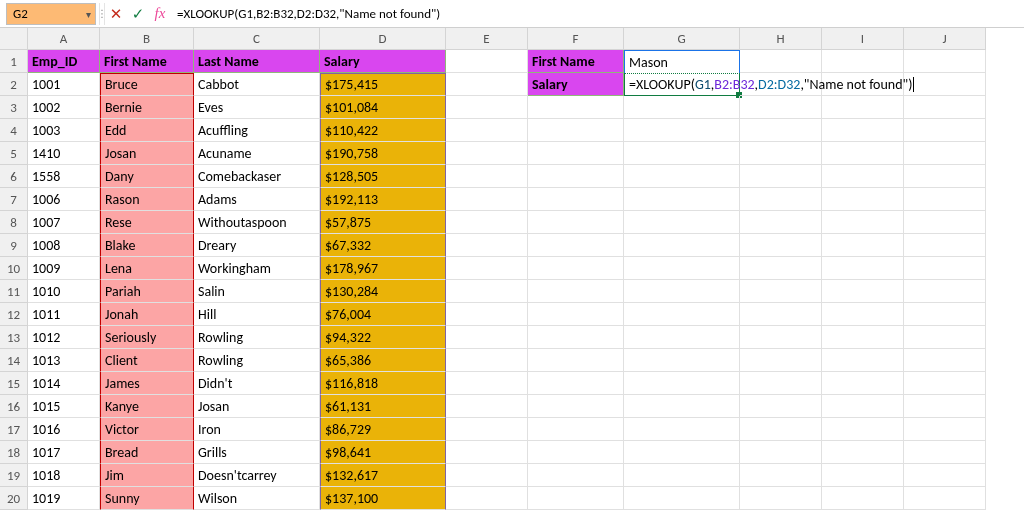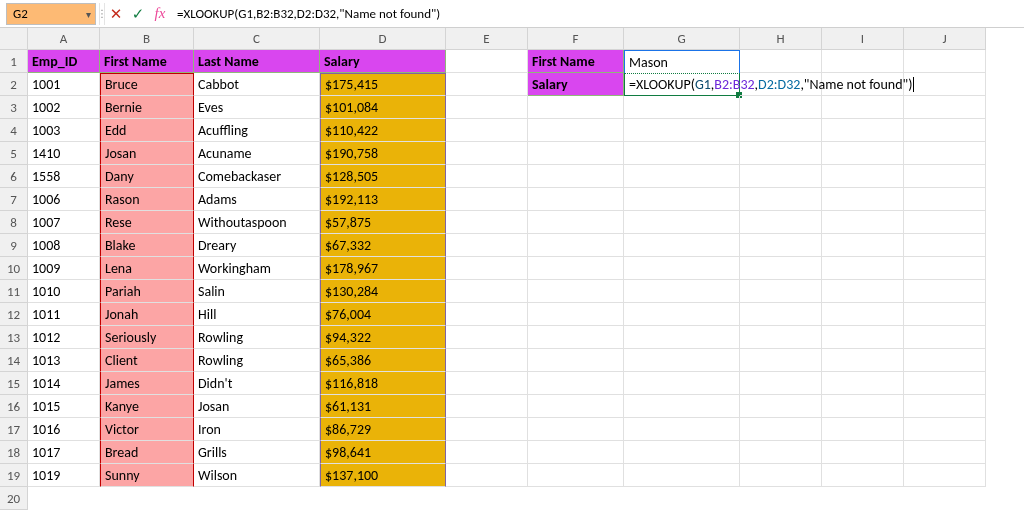--- a/index.html
+++ b/index.html
@@ -318,20 +318,32 @@
         <div class="cell w-C">Grills</div>
         <div class="cell w-D hglt-D">$98,641</div>
         <div class="cell w-E"></div>
         <div class="cell w-F"></div>
         <div class="cell w-G"></div>
         <div class="cell w-H"></div>
         <div class="cell w-I"></div>
         <div class="cell w-J"></div>
       </div>
       <div class="row">
+        <div class="cell w-A">1018</div>
+        <div class="cell w-B hglt-B">Jim</div>
+        <div class="cell w-C">Doesn'tcarrey</div>
+        <div class="cell w-D hglt-D">$132,617</div>
+        <div class="cell w-E"></div>
+        <div class="cell w-F"></div>
+        <div class="cell w-G"></div>
+        <div class="cell w-H"></div>
+        <div class="cell w-I"></div>
+        <div class="cell w-J"></div>
+      </div>
+      <div class="row">
         <div class="cell w-A">1019</div>
         <div class="cell w-B hglt-B">Sunny</div>
         <div class="cell w-C">Wilson</div>
         <div class="cell w-D hglt-D">$137,100</div>
         <div class="cell w-E"></div>
         <div class="cell w-F"></div>
         <div class="cell w-G"></div>
         <div class="cell w-H"></div>
         <div class="cell w-I"></div>
         <div class="cell w-J"></div>

